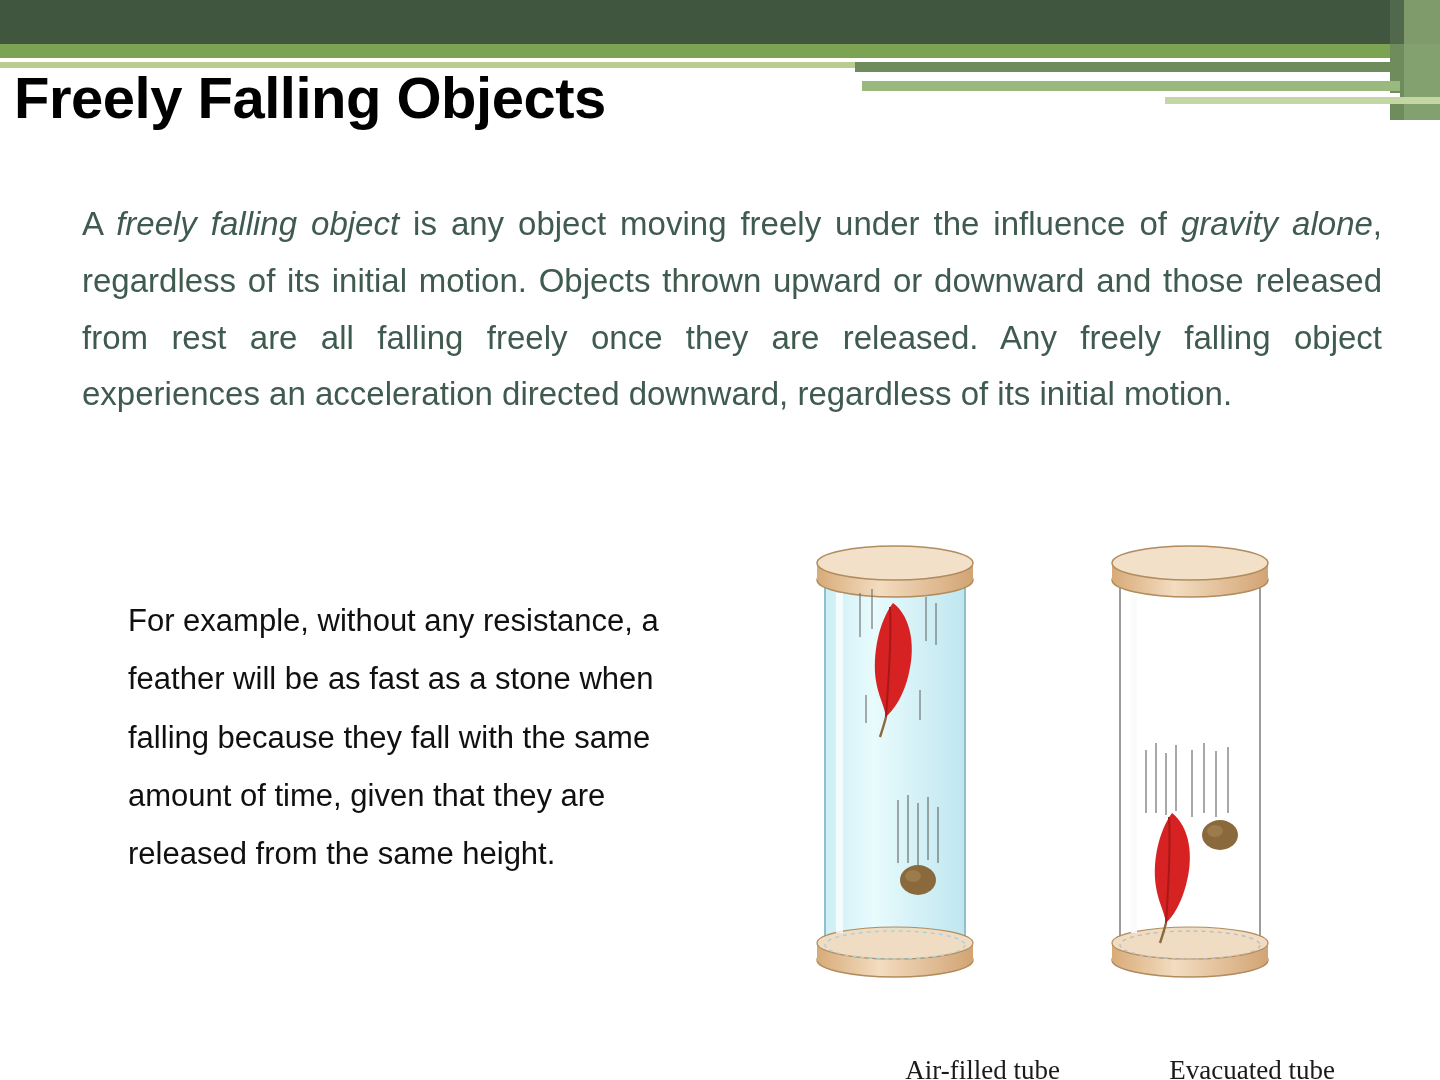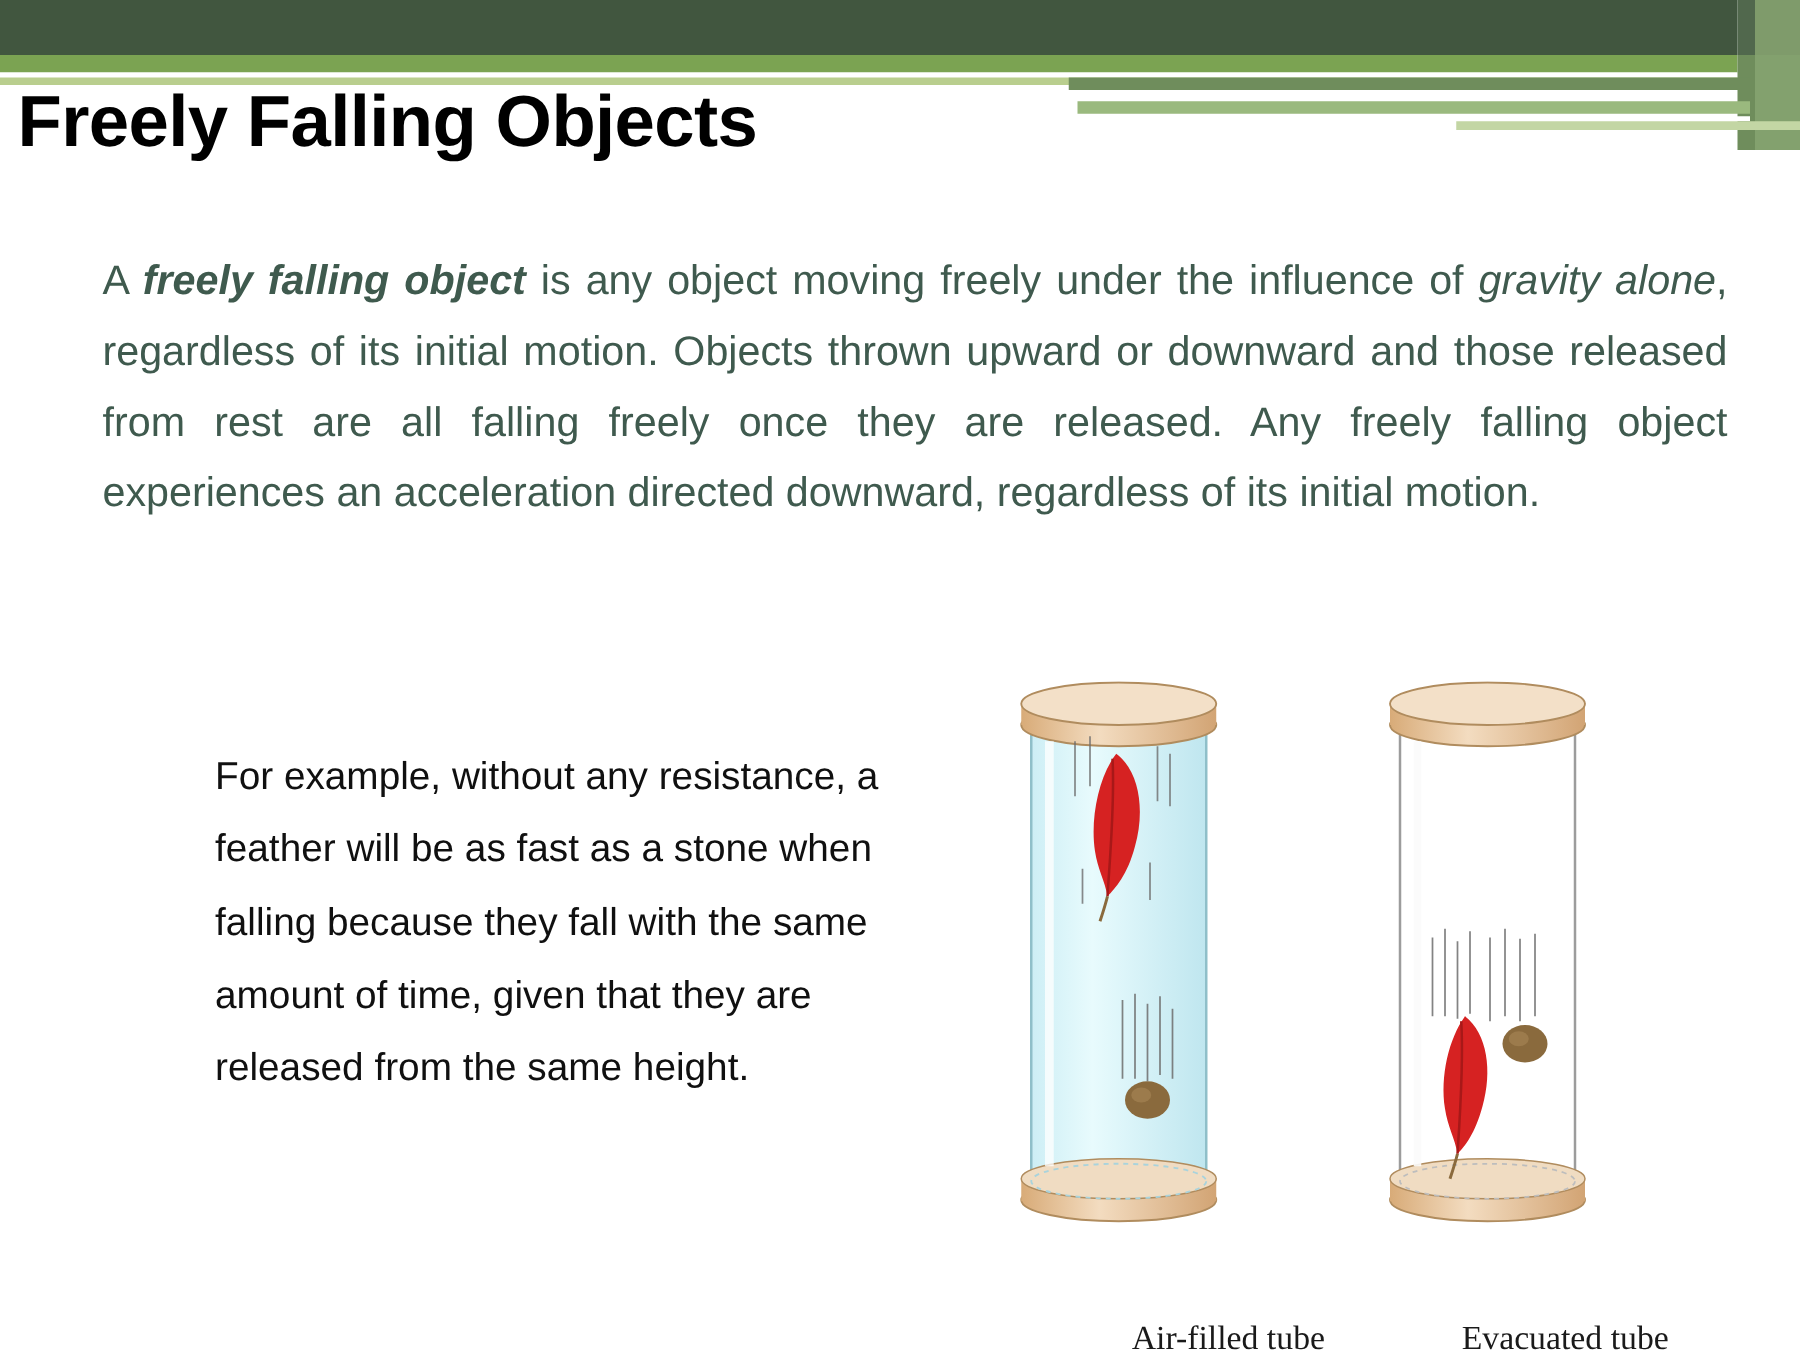--- a/index.html
+++ b/index.html
@@ -141,39 +141,38 @@
     left: 82px;
     top: 196px;
     width: 1300px;
     font-size: 33px;
     line-height: 1.72;
     color: #3f5a4e;
     text-align: justify;
     font-family: "Liberation Sans", sans-serif;
   }
   .para b {
-    font-weight: bold;
+    font-weight: normal;
     font-style: italic;
   }
   .para i {
     font-style: italic;
     margin-top: 39px;
   }
 
   
   .example {
     position: absolute;
     left: 128px;
     top: 592px;
     width: 600px;
     font-size: 31px;
     line-height: 1.88;
     color: #101010;
     font-family: "Liberation Sans", sans-serif;
-    margin-left: 44px;
   }
 
   
   .figure {
     position: absolute;
     left: 780px;
     top: 545px;
     width: 540px;
     height: 510px;
   }

